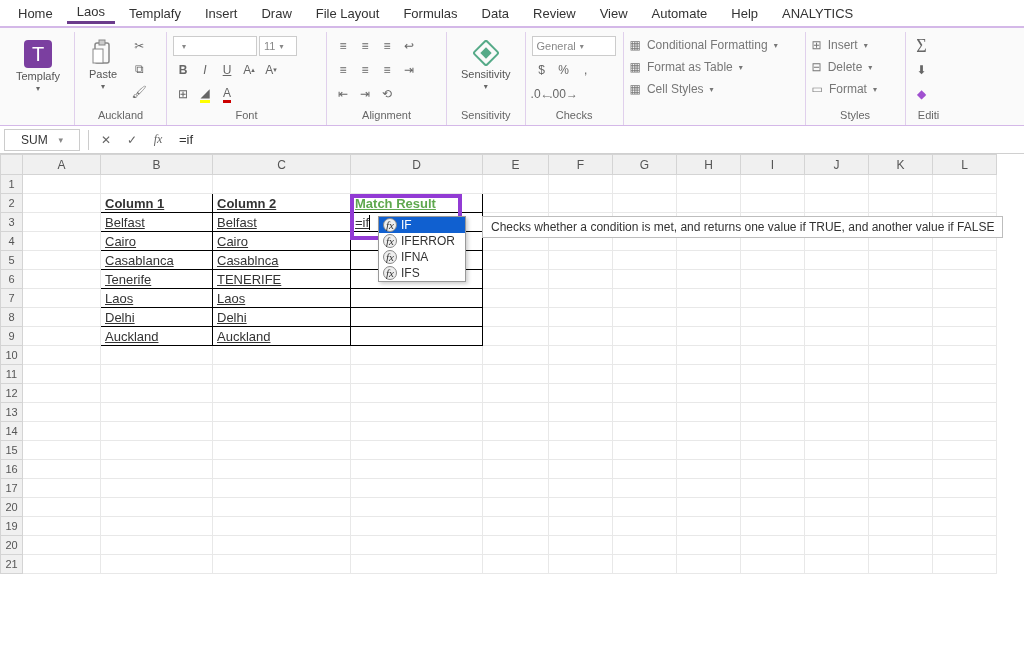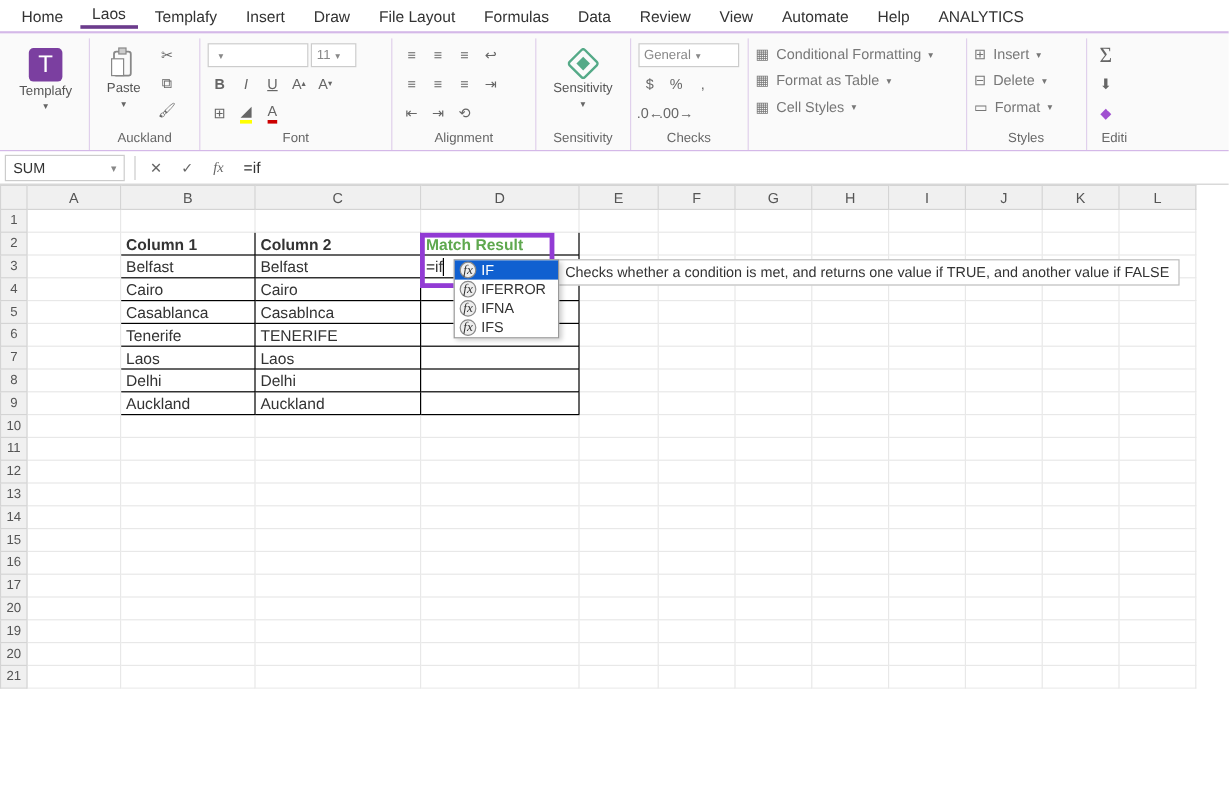--- a/index.html
+++ b/index.html
@@ -21,33 +21,33 @@
 .big-btn .lbl { font-size:11px; }
 .small-col { display:flex; flex-direction:column; gap:3px; }
 .small-btn { width:20px; height:20px; display:flex; align-items:center; justify-content:center; color:#666; font-size:12px; }
 .row-btns { display:flex; gap:2px; align-items:center; }
 .combo { border:1px solid #ccc; background:#fff; height:20px; font-size:11px; padding:2px 4px; color:#888; display:flex; align-items:center; position:relative; }
 .combo .caret{ margin-left:4px; font-size:8px; }
 .style-item { font-size:12px; color:#777; display:flex; align-items:center; gap:6px; padding:2px 0; }
 
 
 .formula-row { height:28px; display:flex; align-items:center; border-bottom:1px solid #d0d0d0; }
-.namebox { width:100px; height:22px; border:1px solid #ccc; margin:0 4px; display:flex; align-items:center; padding:0 6px; font-size:12px; justify-content:space-between;}
+.namebox { width:76px; height:22px; border:1px solid #ccc; margin:0 4px; display:flex; align-items:center; padding:0 16px; font-size:12px; justify-content:space-between;}
 .fb-btn { width:26px; height:22px; display:flex; align-items:center; justify-content:center; color:#666; }
 .formula-input { flex:1; padding:0 8px; font-size:13px; }
 
 
 .grid-wrap { position:relative; }
 .grid { border-collapse:collapse; table-layout:fixed; }
 .grid th.colhdr { background:#f0f0f0; border:1px solid #d4d4d4; font-weight:400; font-size:12px; color:#555; height:20px; }
 .grid td.rowhdr { background:#f0f0f0; border:1px solid #d4d4d4; text-align:center; font-size:11px; color:#555; width:22px; }
 .grid td.cell { border:1px solid #e8e8e8; height:19px; font-size:13px; padding:0 3px; overflow:visible; white-space:nowrap; }
 
 
-.data-cell { border:1px solid #000 !important; padding:1px 4px !important; font-size:13px;}
+.data-cell { border:1px solid #000 !important; padding:1px 4px !important; font-size:13px;text-decoration:underline;}
 .data-hdr { font-weight:700; }
 .match-hdr { color:#5fa84f; font-weight:700; }
 
 
 .ac-popup { position:absolute; left:378px; top:264px; background:#fff; border:1px solid #999; box-shadow:2px 2px 4px rgba(0,0,0,.2); font-size:12px; z-index:10; }
 .ac-item { display:flex; align-items:center; gap:4px; padding:1px 10px 1px 4px; }
 .ac-item.selected { background:#1060d0; color:#fff; }
 .ac-fx { font-style:italic; font-family:serif; font-size:11px; border:1px solid #888; border-radius:50%; width:14px; height:14px; display:inline-flex; align-items:center; justify-content:center; background:#eee; color:#333;}
 .ac-item.selected .ac-fx{ color:#333; }
 
@@ -688,14 +688,14 @@
       </div>
   <div class="ac-item">
         <span class="ac-fx">fx</span>
         <span>IFNA</span>
       </div>
   <div class="ac-item">
         <span class="ac-fx">fx</span>
         <span>IFS</span>
       </div>
 </div>
-<div class="tooltip" style="left:462px; top:62px">Checks whether a condition is met, and returns one value if TRUE, and another value if FALSE</div>
+<div class="tooltip" style="left:482px; top:62px">Checks whether a condition is met, and returns one value if TRUE, and another value if FALSE</div>
 </div>
 
 </body></html>

